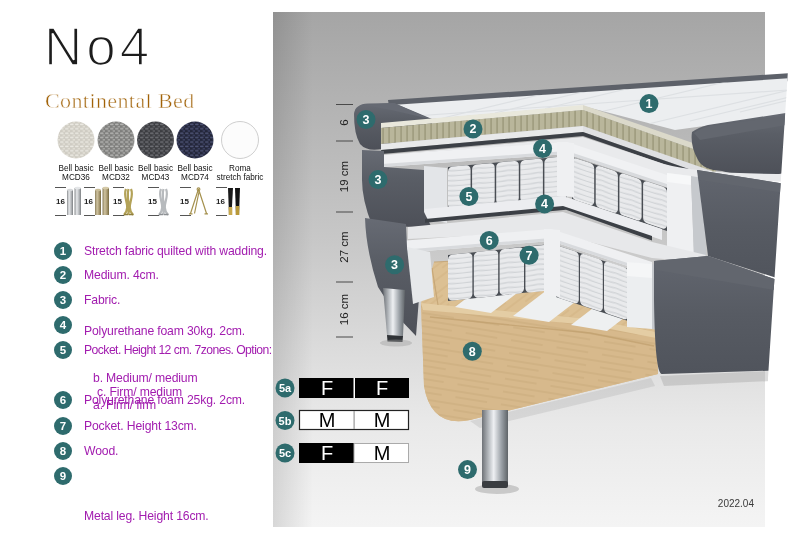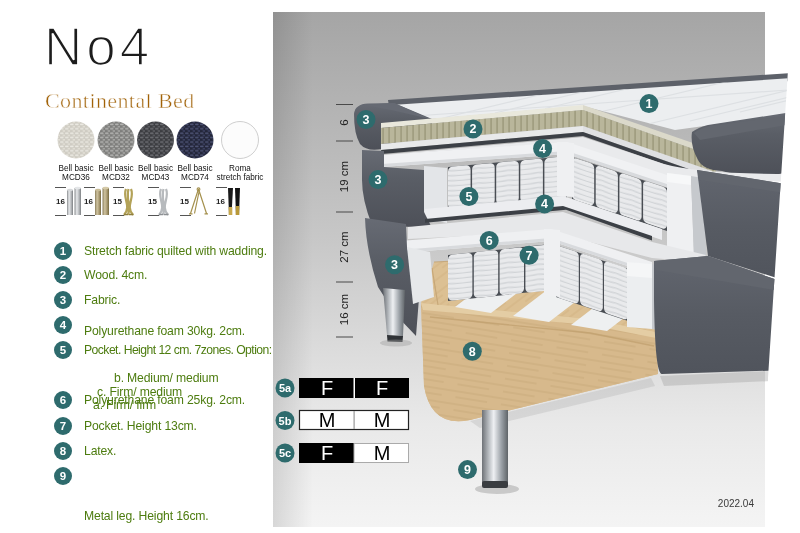--- a/index.html
+++ b/index.html
@@ -1,19 +1,19 @@
 <!DOCTYPE html>
 <html><head><meta charset="utf-8">
 <style>
 html,body{margin:0;padding:0;width:800px;height:533px;background:#fff;overflow:hidden;
  font-family:"Liberation Sans",sans-serif;}
 .abs{position:absolute;}
 .badge{position:absolute;width:18px;height:18px;border-radius:50%;background:#2e6b6d;color:#fff;
  font-size:11.5px;font-weight:bold;text-align:center;line-height:18px;}
-.li{position:absolute;left:84px;font-size:12.2px;color:#4d7c0f;white-space:nowrap;letter-spacing:-0.15px;}
+.li{position:absolute;left:84px;font-size:12.2px;color:#a21caf;white-space:nowrap;letter-spacing:-0.15px;}
 </style></head>
 <body>
 
 <div class="abs" style="left:44px;top:16px;font-size:53px;color:#1d1d1d;letter-spacing:4px;-webkit-text-stroke:1.7px #fff;">No4</div>
 
 <div class="abs" style="left:45px;top:88px;font-size:22px;color:#a16207;letter-spacing:0.4px;font-family:Liberation Serif, serif;-webkit-text-stroke:0.5px #fff;">Continental Bed</div>
 
 <svg class="abs" style="left:0;top:0" width="280" height="240" viewBox="0 0 280 240">
 <defs>
 <pattern id="w1" width="5" height="4.4" patternUnits="userSpaceOnUse">
@@ -118,36 +118,36 @@
         <rect x="228.7" y="207" width="3.6" height="8" fill="#c8a94e"></rect>
 <path d="M235 188 l5 0 l-1 27 l-3 0 z" fill="#111"></path>
         <rect x="235.7" y="206" width="3.6" height="9" fill="#b89839"></rect>
       </g>
 </g>
 </svg>
 
 <div class="badge" style="left:54px;top:242px;">1</div>
 <div class="li" style="top:244px;">Stretch fabric quilted with wadding.</div>
 <div class="badge" style="left:54px;top:266px;">2</div>
-<div class="li" style="top:268px;">Wood. 4cm.</div>
+<div class="li" style="top:268px;">Medium. 4cm.</div>
 <div class="badge" style="left:54px;top:291px;">3</div>
 <div class="li" style="top:293px;">Fabric.</div>
 <div class="badge" style="left:54px;top:316px;">4</div>
 <div class="li" style="top:318px;margin-top:6px;">Polyurethane foam 30kg. 2cm.</div>
 <div class="badge" style="left:54px;top:341px;">5</div>
 <div class="li" style="top:343px;letter-spacing:-0.55px;">Pocket. Height 12 cm. 7zones. Option:</div>
 <div class="li" style="left:93px;top:357.5px;margin-top:40px;">a. Firm/ firm</div>
-<div class="li" style="left:93px;top:371px;margin-left:21px;">b. Medium/ medium</div>
+<div class="li" style="left:93px;top:371px;">b. Medium/ medium</div>
 <div class="li" style="left:97px;top:384.5px;">c. Firm/ medium</div>
 <div class="badge" style="left:54px;top:391px;">6</div>
 <div class="li" style="top:393px;">Polyurethane foam 25kg. 2cm.</div>
 <div class="badge" style="left:54px;top:417px;">7</div>
 <div class="li" style="top:419px;">Pocket. Height 13cm.</div>
 <div class="badge" style="left:54px;top:442px;">8</div>
-<div class="li" style="top:444px;">Latex.</div>
+<div class="li" style="top:444px;">Wood.</div>
 <div class="badge" style="left:54px;top:467px;">9</div>
 <div class="li" style="top:469px;margin-top:40px;">Metal leg. Height 16cm.</div>
 
 <svg class="abs" style="left:0;top:0" width="800" height="533" viewBox="0 0 800 533">
 <defs>
 <linearGradient id="panelbg" x1="0" y1="0" x2="0" y2="1">
  <stop offset="0" stop-color="#a5a5a5"></stop>
         <stop offset="0.45" stop-color="#c8c8c8"></stop>
  <stop offset="0.8" stop-color="#e9e9e9"></stop>
         <stop offset="1" stop-color="#f4f4f4"></stop>

